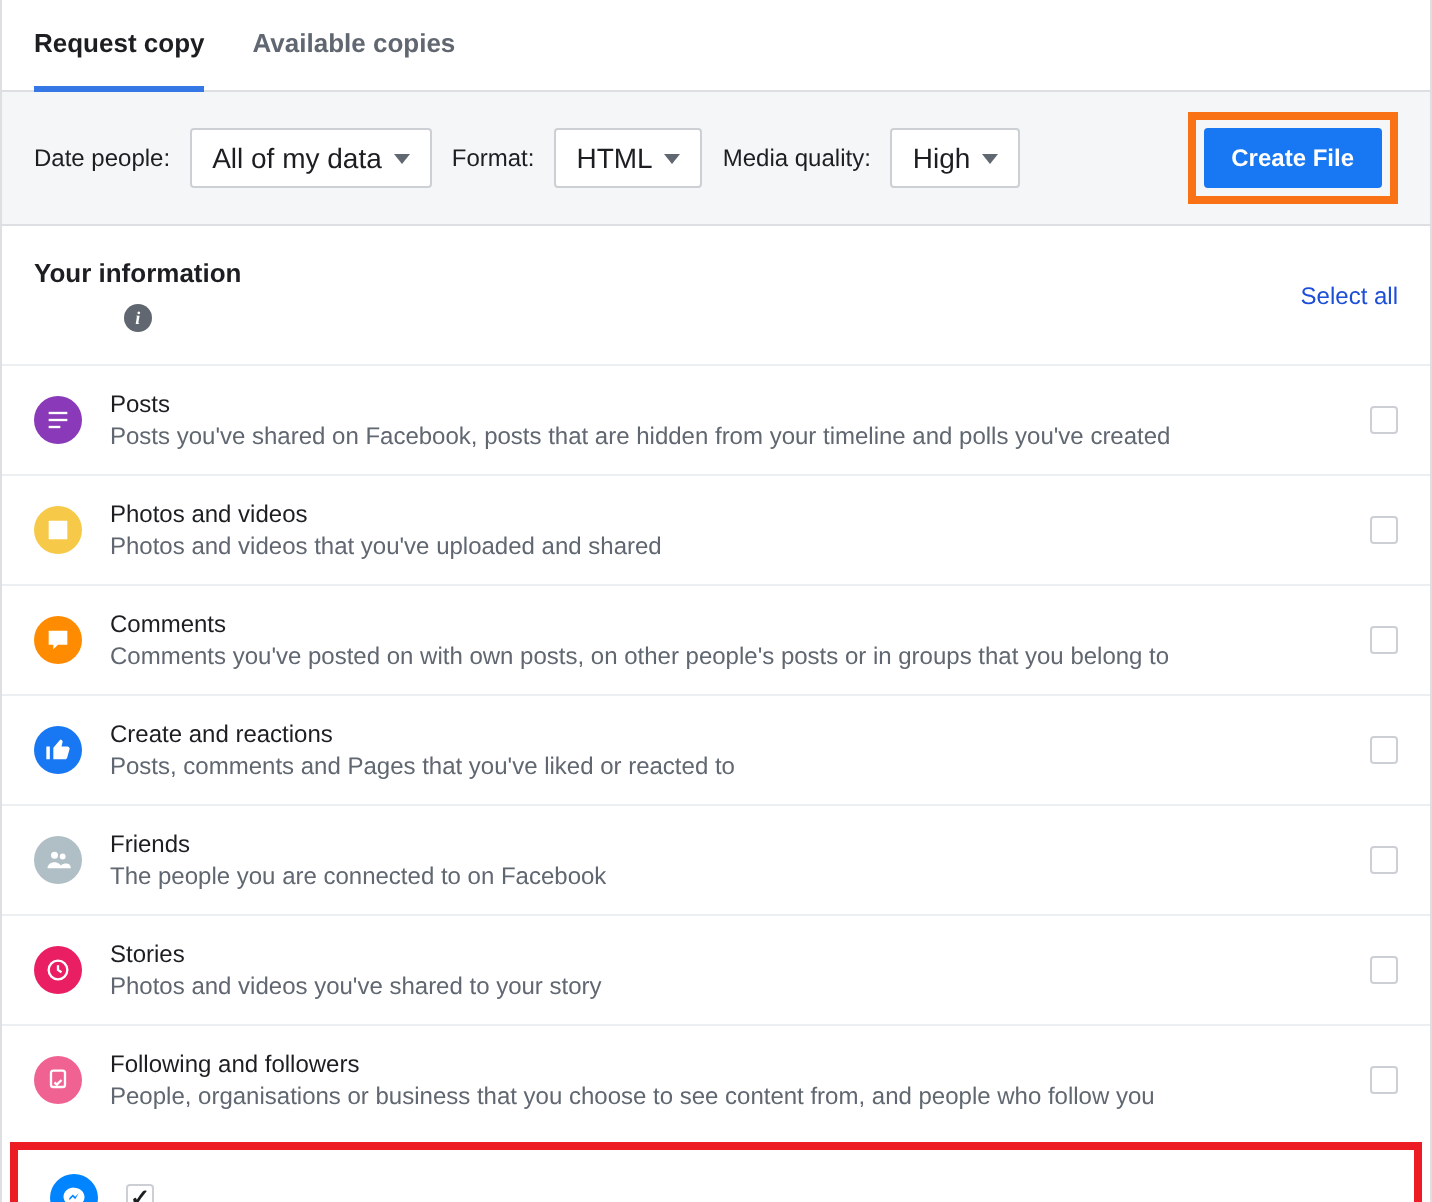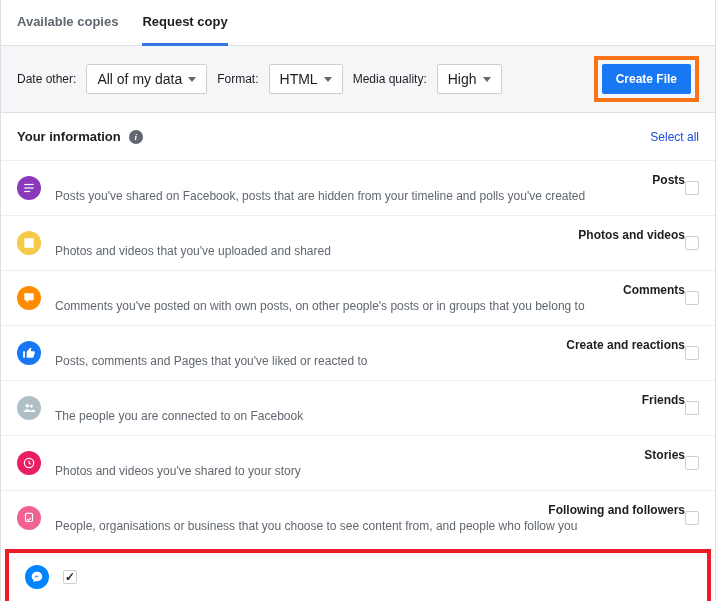--- a/index.html
+++ b/index.html
@@ -9,45 +9,45 @@
     .tab { padding: 14px 0; margin-right: 24px; font-size: 13px; color: #606770; cursor: pointer; font-weight: 600; }
     .tab.active { color: #1c1e21; border-bottom: 3px solid #3578e5; margin-bottom: -1px; }
     .filter-bar { background: #f5f6f7; padding: 10px 16px; display: flex; align-items: center; gap: 10px; border-bottom: 1px solid #dddfe2; }
     .filter-label { font-size: 12px; color: #1c1e21; }
     .dropdown { border: 1px solid #ccd0d5; background: #fff; padding: 6px 10px; border-radius: 2px; display: flex; align-items: center; gap: 6px; cursor: pointer; font-size: 14px; }
     .caret { width: 0; height: 0; border-left: 4px solid transparent; border-right: 4px solid transparent; border-top: 5px solid #606770; }
     .spacer { flex: 1; }
     .create-btn-wrap { border: 4px solid #f97316; padding: 4px; }
     .create-btn { background: #1877f2; color: #fff; border: none; padding: 8px 14px; border-radius: 2px; font-weight: bold; font-size: 12px; cursor: pointer; }
     .section-header { display: flex; align-items: center; padding: 16px; }
-    .section-title { font-weight: bold; font-size: 13px; display: flex; align-items: flex-end; gap: 8px; }
+    .section-title { font-weight: bold; font-size: 13px; display: flex; align-items: center; gap: 8px; flex-direction: column; }
     .info-icon { width: 14px; height: 14px; border-radius: 50%; background: #606770; color: #fff; display: inline-flex; align-items: center; justify-content: center; font-size: 9px; font-weight: bold; font-style: italic; font-family: Georgia, serif; }
     .select-all { color: #1d4ed8; font-size: 12px; cursor: pointer; text-align: right; }
     .item { display: flex; align-items: center; padding: 12px 16px; border-top: 1px solid #eceff1; }
     .item-icon { width: 24px; height: 24px; border-radius: 50%; display: flex; align-items: center; justify-content: center; margin-right: 14px; flex-shrink: 0; }
     .item-icon svg { width: 14px; height: 14px; fill: #fff; }
     .item-text { flex: 1; }
-    .item-title { font-size: 12px; color: #1c1e21; font-weight: 700; text-align: right; }
+    .item-title { font-size: 12px; color: #1c1e21; font-weight: 400; }
     .item-desc { font-size: 12px; color: #606770; margin-top: 2px; }
     .checkbox { width: 14px; height: 14px; border: 1px solid #ccd0d5; border-radius: 2px; display: flex; align-items: center; justify-content: center; cursor: pointer; }
     .checkbox.checked::after { content: '✓'; font-size: 12px; color: #1c1e21; font-weight: bold; }
     .highlight-row { border: 4px solid #ed1c24; margin: 4px; }
     .highlight-row .item { border-top: none; }
   </style>
 </head>
 <body>
 
 <div class="container">
   <div class="tabs">
+    <div class="tab active">Request copy</div>
     <div class="tab">Available copies</div>
-    <div class="tab active">Request copy</div>
   </div>
 
   <div class="filter-bar">
-    <span class="filter-label">Date other:</span>
+    <span class="filter-label">Date people:</span>
     <div class="dropdown">
       <span>All of my data</span>
       <span class="caret"></span>
     </div>
     <span class="filter-label">Format:</span>
     <div class="dropdown">
       <span>HTML</span>
       <span class="caret"></span>
     </div>
     <span class="filter-label">Media quality:</span>

